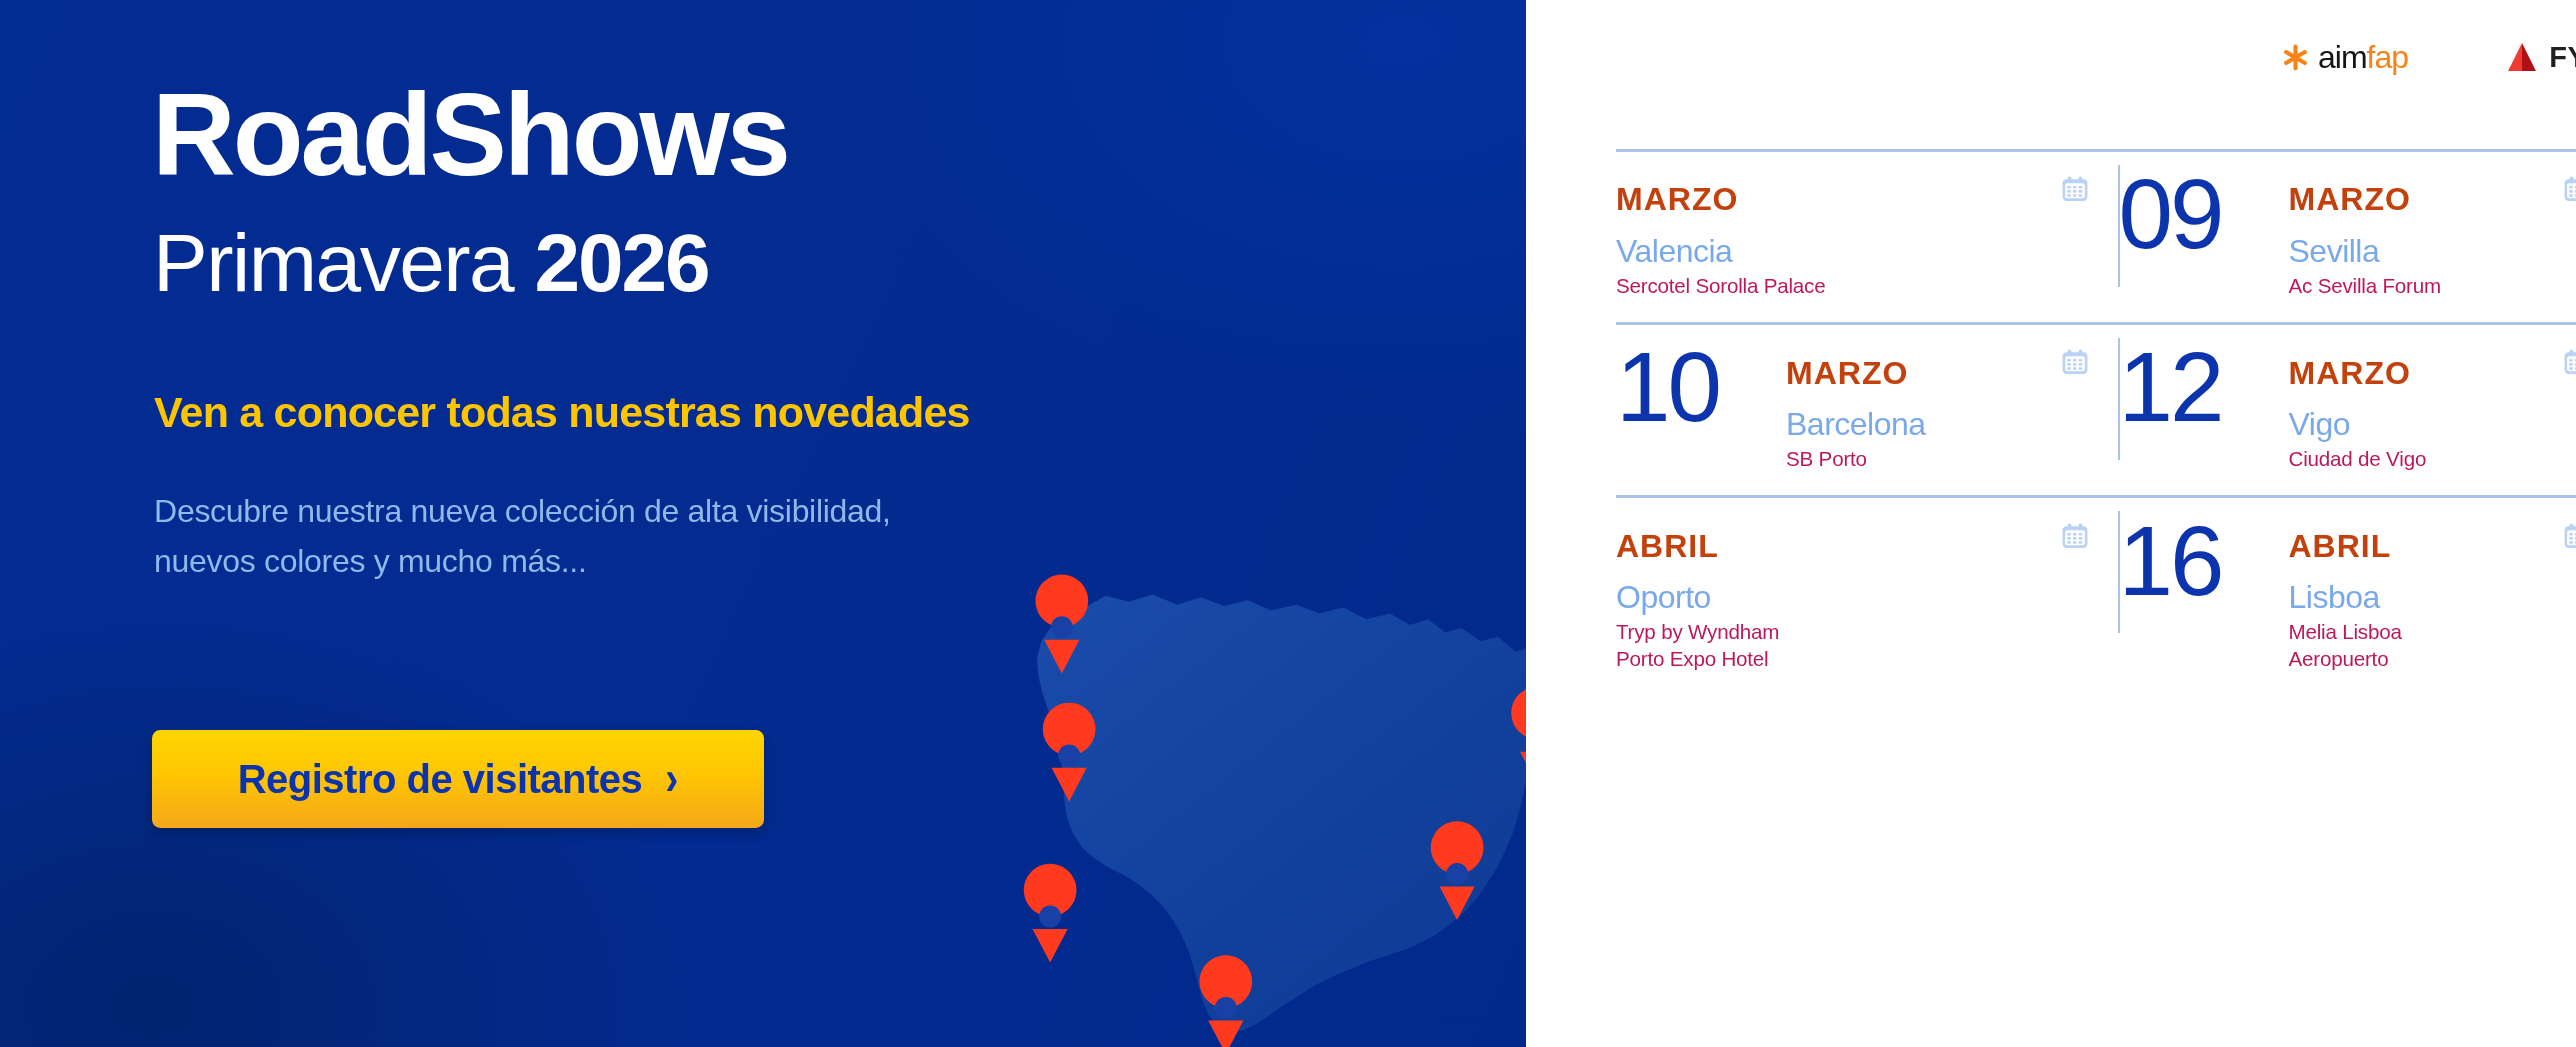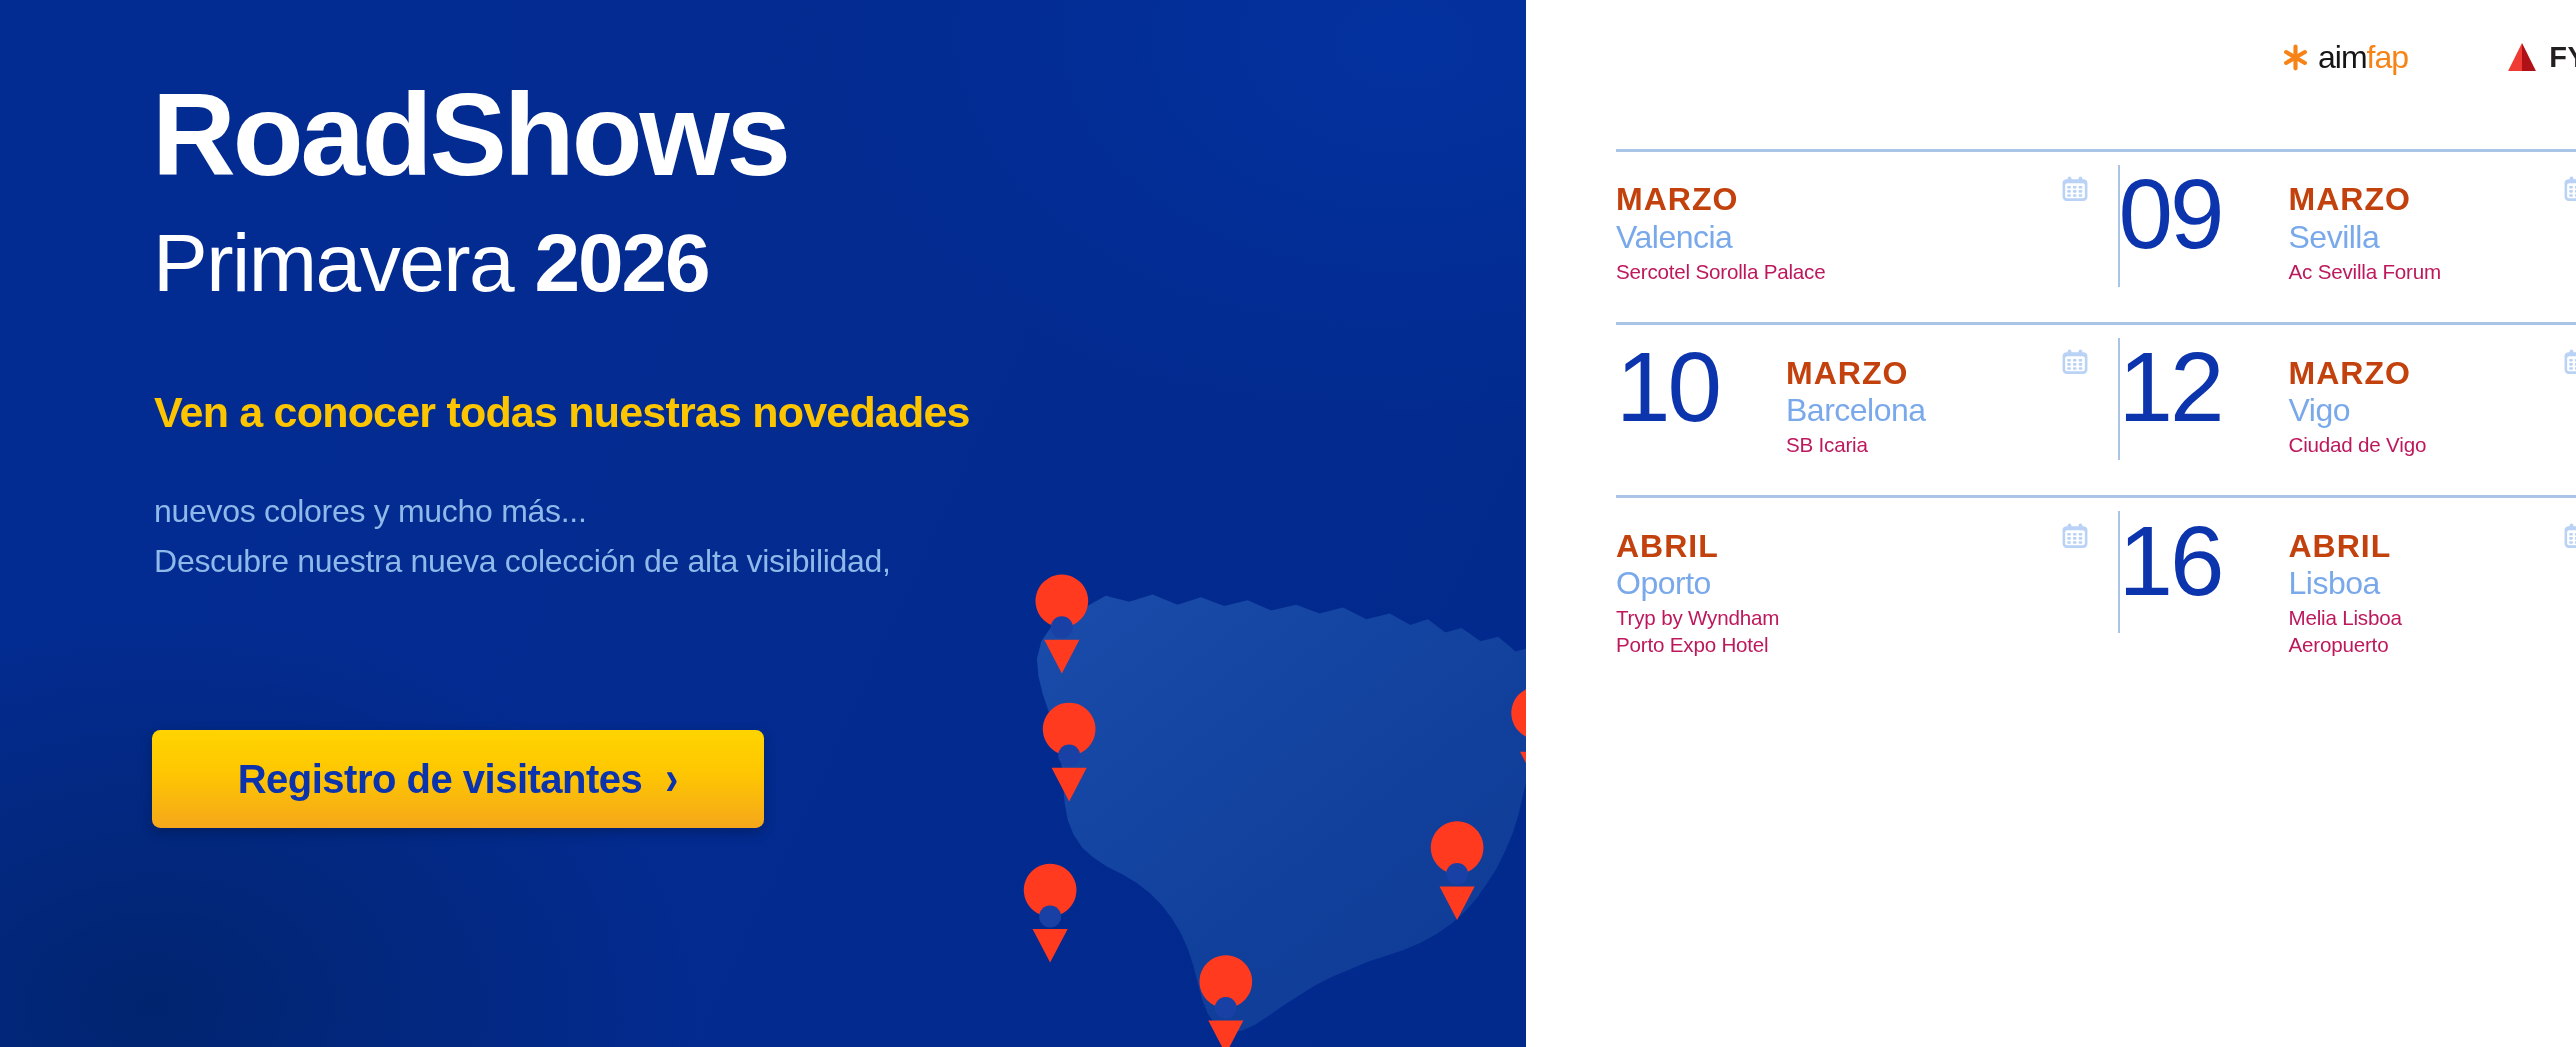--- a/index.html
+++ b/index.html
@@ -90,21 +90,21 @@
   .vrule { position:absolute; left:50%; top:13.4px; width:2.1px; height:122px;
     background:#aac4e8; transform:translateX(-1px); }
 
   .card { width:50%; display:flex; align-items:flex-start; padding-top:20.6px; }
   .card-day {
     font-size:98px; font-weight:300; color:#0c34ad; line-height:0.86;
     letter-spacing:-3.1px; min-width:170px; text-align:left;
   }
   .card-info { position:relative; padding-top:11.3px; flex:1; }
   .card-month { font-size:32px; font-weight:bold; color:#c2410c; letter-spacing:1px; line-height:1.05; }
-  .card-city  { font-size:32px; font-weight:400; color:#79a9eb; letter-spacing:-0.5px; line-height:1.22; margin-top:1px; }
+  .card-city  { font-size:32px; font-weight:400; color:#79a9eb; letter-spacing:-0.5px; line-height:1.22; margin-top:15px; }
   .card-venue { font-size:20.6px; font-weight:400; color:#be185d; letter-spacing:-0.2px; line-height:1.28; margin-top:2px; }
   .cal-icon { position:absolute; right:30px; top:3.1px; }
   .cal-icon svg { display:block; }
 
   .gap { height:21.6px; }
 </style>
 </head>
 <body>
 
 <div class="banner">
@@ -114,22 +114,22 @@
 
       <div class="title-main">RoadShows</div>
 
       <div class="title-sub">
         <span class="thin">Primavera</span><span>&nbsp;</span><span class="bold">2026</span>
       </div>
 
       <div class="tagline">Ven a conocer todas nuestras novedades</div>
 
       <div class="desc">
+        <span class="line">Descubre nuestra nueva colección de alta visibilidad,</span>
         <span class="line">nuevos colores y mucho más...</span>
-        <span class="line">Descubre nuestra nueva colección de alta visibilidad,</span>
       </div>
 
       <div class="cta-button">
         <span class="cta-label">Registro de visitantes</span>
         <span class="cta-chev">›</span>
       </div>
 
       <div class="map-wrap">
         <svg viewBox="0 0 1000 710" xmlns="http://www.w3.org/2000/svg">
           <defs>
@@ -297,21 +297,21 @@
       </div>
       <div class="row-body">
         <div class="vrule"></div>
 
         <div class="card">
           <div class="card-day">10</div>
           <div class="card-info">
             <div class="card-month">MARZO</div>
             <div class="card-city">Barcelona</div>
             <div class="card-venue">
-              <span>SB Icaria</span>
+              <span>SB Porto</span>
             </div>
             <span class="cal-icon">
               <svg width="28" height="28" viewBox="0 0 54 54">
                 <rect x="3" y="8" width="48" height="42" rx="8" fill="#b9d2f5"></rect>
                 <rect x="8" y="16" width="38" height="29" rx="4" fill="#ffffff"></rect>
                 <rect x="13" y="3" width="7" height="13" rx="3.5" fill="#b9d2f5"></rect>
                 <rect x="34" y="3" width="7" height="13" rx="3.5" fill="#b9d2f5"></rect>
                 <g fill="#b9d2f5">
                   <rect x="12" y="21" width="7" height="5" rx="1.5"></rect>
                     <rect x="23" y="21" width="7" height="5" rx="1.5"></rect>

